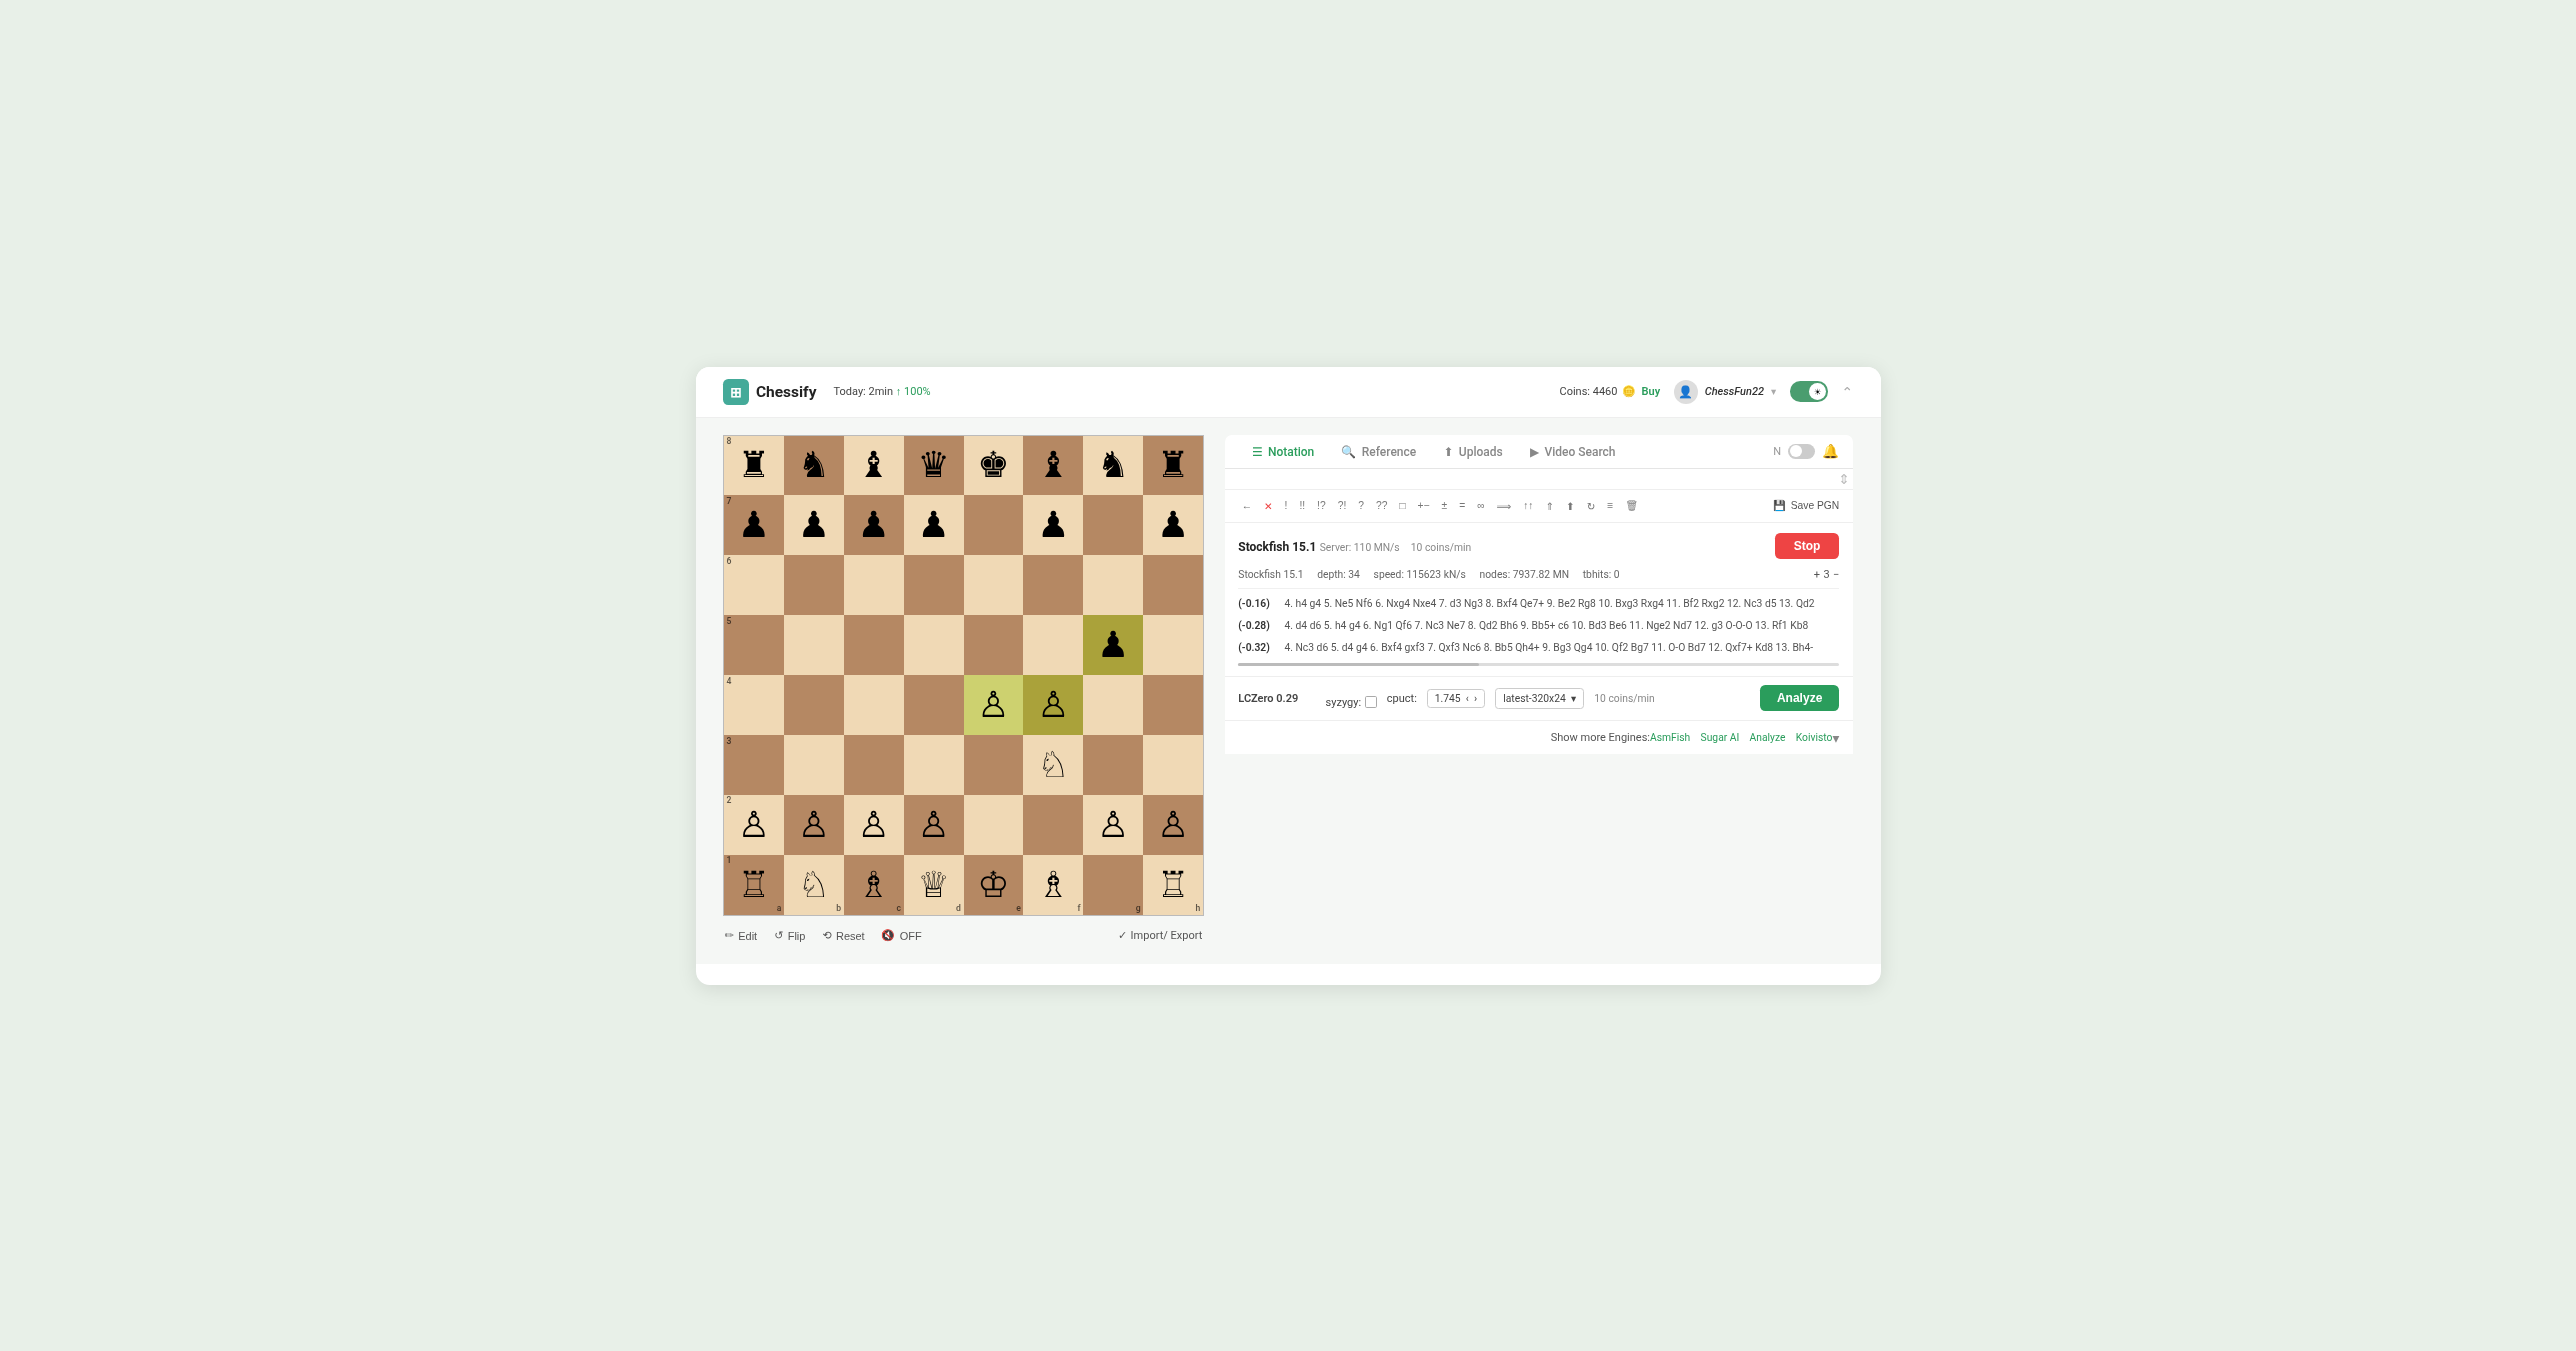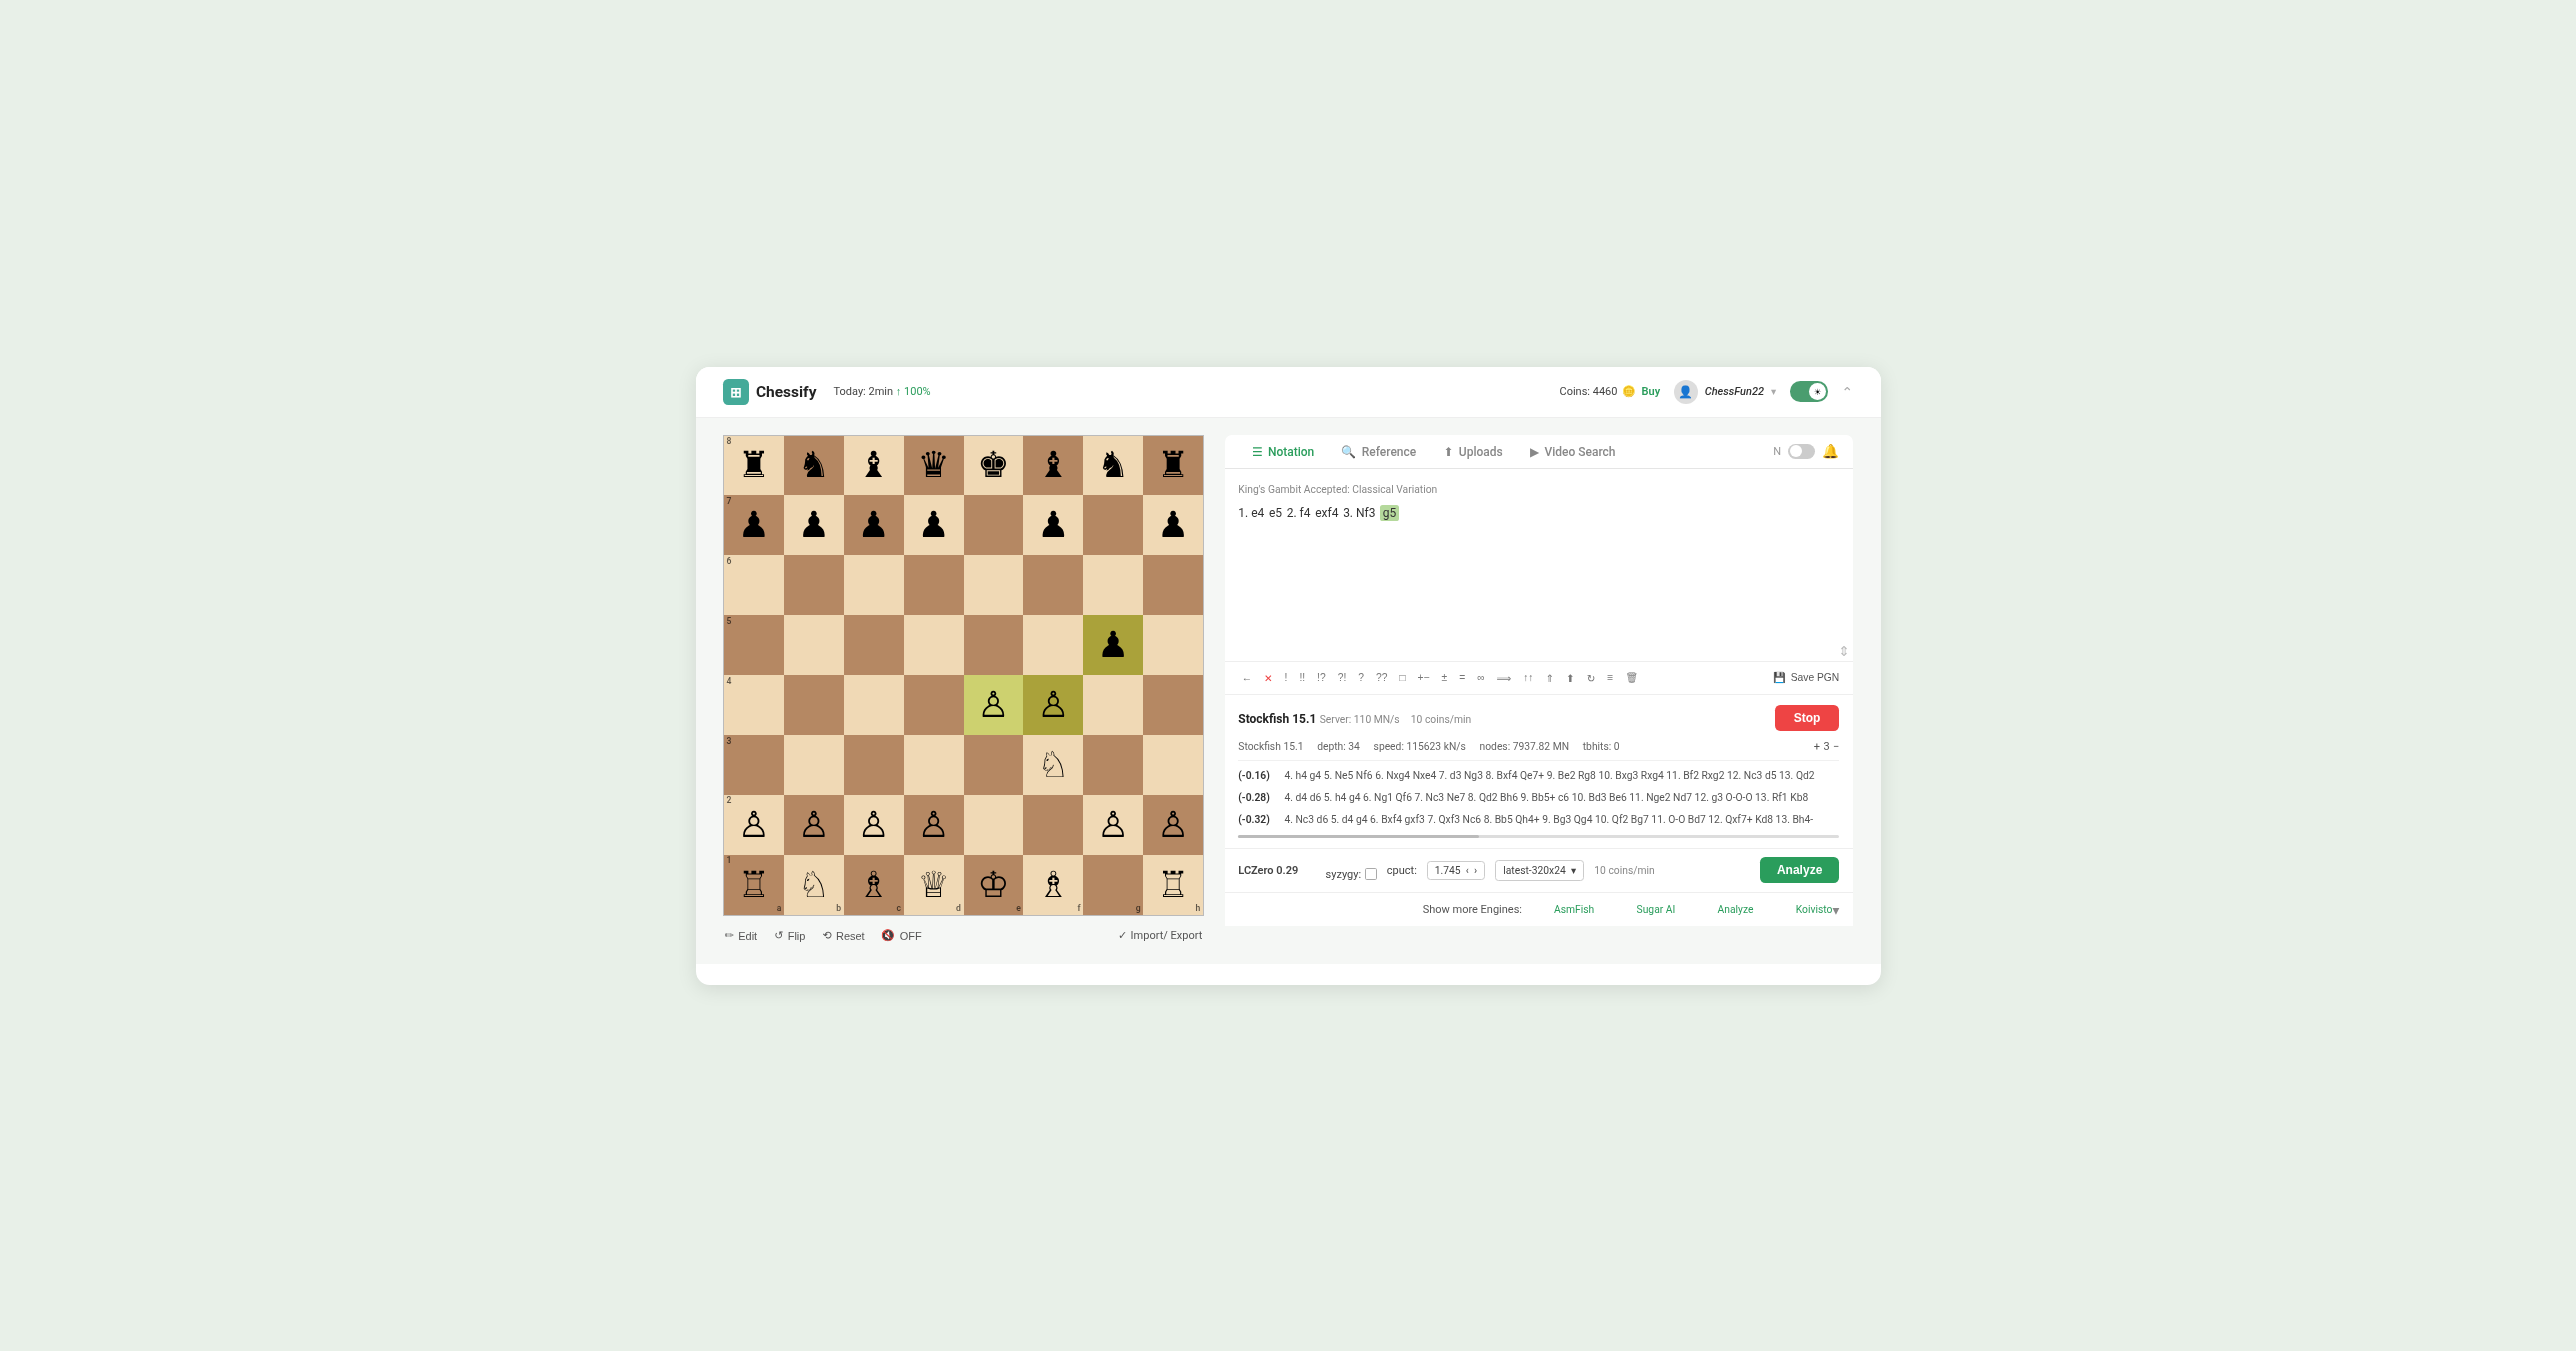--- a/index.html
+++ b/index.html
@@ -408,21 +408,21 @@
       justify-content: flex-end;
       padding: 8.6px 13.7px;
       background: #fff;
       border-top: 0.9px solid #eee;
       font-size: 11px;
       color: #555;
     }
     .engine-links {
       display: flex; gap: 10.3px;
     }
-    .engine-link { color: #2a9d5c; cursor: pointer; font-size: 10.3px; margin-left: 32px; }
+    .engine-link { color: #2a9d5c; cursor: pointer; font-size: 10.3px; }
     .chevron-down { font-size: 13.7px; color: #888; cursor: pointer; }
     
     .cta-section {
       background: #2a9d5c;
       border-radius: 34px;
       display: flex;
       align-items: center;
       justify-content: center;
       margin: 13.7px 13.7px 0 13.7px;
       padding: 24px 34px;
@@ -676,31 +676,20 @@
         </div>
         <div class="tab-right">
           <span class="n-label">N</span>
           <div class="toggle-small">
             <div class="toggle-small-knob"></div>
           </div>
           <span style="font-size:13.7px;color:#aaa;cursor:pointer;">🔔</span>
         </div>
       </div>
 
-      <div class="notation-area">
-        <div class="opening-name">King's Gambit Accepted: Classical Variation</div>
-        <div class="moves-text">
-          <span class="move">1. e4</span>
-          <span class="move">e5</span>
-          <span class="move">2. f4</span>
-          <span class="move">exf4</span>
-          <span class="move">3. Nf3</span>
-          <span class="move highlight-move">g5</span>
-        </div>
-      </div>
 
       <div class="resize-handle">
         <span class="resize-icon">⇕</span>
       </div>
 
       <div class="notation-toolbar">
         <button class="toolbar-btn">←</button>
         <button class="toolbar-btn red">✕</button>
         <button class="toolbar-btn">!</button>
         <button class="toolbar-btn">!!</button>

